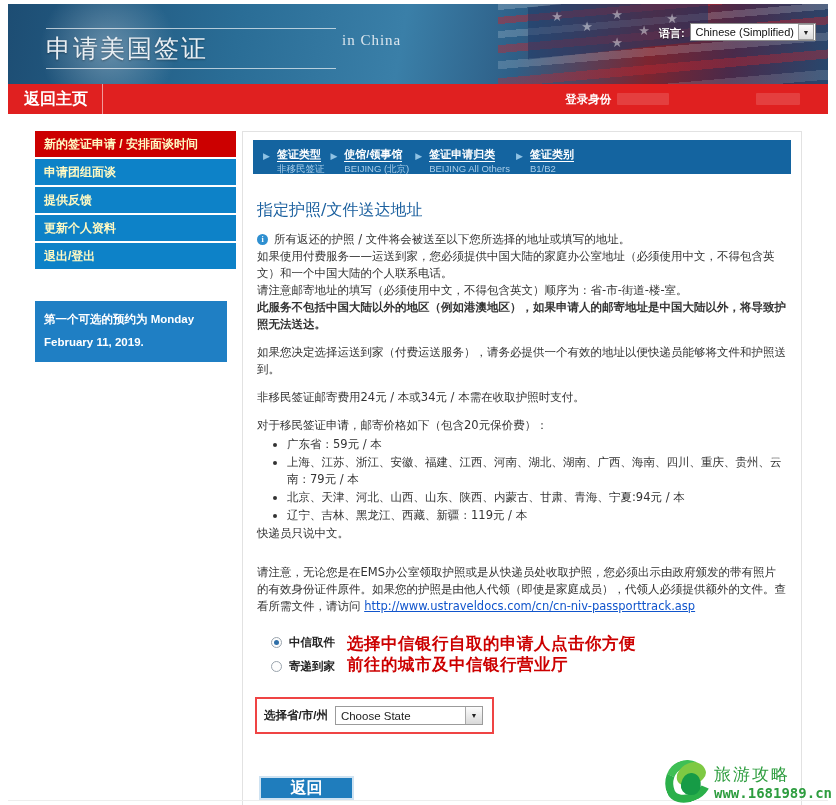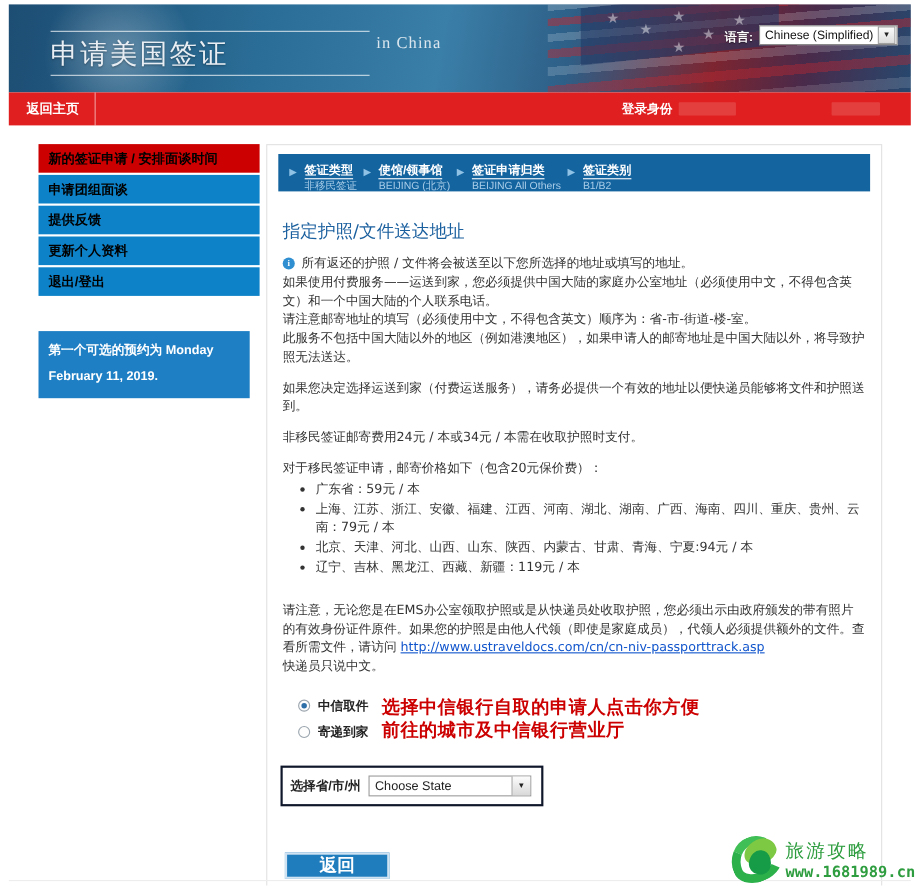--- a/index.html
+++ b/index.html
@@ -80,38 +80,38 @@
 
   
   .redbar {
     position:relative;
     margin:0 8px; height:30px;
     background:#e02020;
     display:flex; align-items:center;
     color:#fff;
   }
   .redbar-home {
-    font-size:12px; font-weight:bold; color:#fff;
+    font-size:16px; font-weight:bold; color:#fff;
     padding:0 14px 0 16px; height:30px; display:flex; align-items:center;
     border-right:1px solid rgba(255,255,255,0.55);
     cursor:pointer;
     text-align:right;
   }
   .redbar-right {
     margin-left:auto; display:flex; align-items:center; gap:6px;
     padding-right:18px; font-size:11.5px; font-weight:bold;
   }
   .redbar-user { font-weight:bold; letter-spacing:0.2px;margin-top:48px; }
   .redact { display:inline-block; background:rgba(255,255,255,0.14); color:transparent; border-radius:1px; }
 
   
   .content-wrap { display:flex; margin:0 8px; padding-top:17px; background:#fff; }
   .sidebar { width:228px; padding-left:27px; }
   .menu-item {
-    color:#000000; font-size:12px; font-weight:bold;
+    color:#fef9c3; font-size:12px; font-weight:bold;
     padding:6px 8px 6px 9px;
     background:#0d82c8; margin-bottom:2px; cursor:pointer;
     line-height:14px;
   }
   .menu-item.active { background:#cc0000; }
   .sidebar-note {
     margin-top:32px; background:#1f7fc4; color:#ffffff;
     font-size:11.5px; font-weight:bold; line-height:23px;
     padding:7px 9px 8px 9px; width:192px;
   }
@@ -138,21 +138,21 @@
   }
   .step-sub { color:#a9cde8; font-size:9.5px; display:block; margin-top:2px; line-height:10px; }
 
   h1.section-title {
     color:#1a5f9e; font-size:16px; font-weight:normal;
     margin:26px 0 10px 4px; font-family:"DejaVu Sans","Liberation Sans",sans-serif;
   }
   .body-text { font-size:11.5px; line-height:17px; color:#333; margin:0 4px 0 4px; font-family:"DejaVu Sans","Liberation Sans",sans-serif;}
   .p { margin:0 0 0 0; }
   .p.gap { margin-top:11px; }
-  .p.bold { font-weight:normal; }
+  .p.bold { font-weight:bold; }
   .info-line { display:flex; align-items:flex-start; gap:6px; }
   .info-icon {
     width:11px; height:11px; border-radius:50%; background:#2f8fd0;
     color:#fff; font-size:8px; font-weight:bold; line-height:11px;
     text-align:center; flex:0 0 auto; margin-top:3px;
     font-family:"Liberation Serif",serif;
   }
   ul.price-list { margin:2px 0 0 0; padding-left:30px; }
   ul.price-list li { font-size:11.5px; line-height:17px; margin-bottom:1px; }
   a.link { color:#1155cc; text-decoration:underline; font-size:11.5px; word-break:break-all;}
@@ -171,21 +171,21 @@
   }
   .radio-label { font-size:11.5px; font-weight:bold; color:#222; }
   .annot {
     color:#cc0000; font-weight:bold; font-size:16.5px; line-height:21px;
     margin-left:12px; letter-spacing:0.5px;
     font-family:"DejaVu Sans","Liberation Sans",sans-serif;
   }
 
   
   .state-box {
-    margin:22px 0 0 2px; border:2px solid #0f172a;
+    margin:22px 0 0 2px; border:2px solid #ef4444;
     padding:7px 9px 7px 7px; display:inline-flex; align-items:center; gap:7px;
   }
   .state-label { font-size:11.5px; font-weight:bold; color:#222; }
   .state-select {
     display:flex; align-items:center; justify-content:space-between;
     width:148px; height:19px; background:#ffffff;
     border:1px solid #9b9b9b; font-size:11.5px; color:#222; padding-left:5px;
   }
   .state-select .caret {
     width:17px; height:17px; margin-right:0px;
@@ -332,25 +332,25 @@
         <p class="p bold">此服务不包括中国大陆以外的地区（例如港澳地区），如果申请人的邮寄地址是中国大陆以外，将导致护照无法送达。</p>
         <p class="p gap">如果您决定选择运送到家（付费运送服务），请务必提供一个有效的地址以便快递员能够将文件和护照送到。</p>
         <p class="p gap">非移民签证邮寄费用24元 / 本或34元 / 本需在收取护照时支付。</p>
         <p class="p gap">对于移民签证申请，邮寄价格如下（包含20元保价费）：</p>
         <ul class="price-list">
           <li>广东省：59元 / 本</li>
           <li>上海、江苏、浙江、安徽、福建、江西、河南、湖北、湖南、广西、海南、四川、重庆、贵州、云南：79元 / 本</li>
           <li>北京、天津、河北、山西、山东、陕西、内蒙古、甘肃、青海、宁夏:94元 / 本</li>
           <li>辽宁、吉林、黑龙江、西藏、新疆：119元 / 本</li>
         </ul>
+        <p class="p">快递员只说中文。</p>
         <p class="p" style="margin-top:22px;">
           <span>请注意，无论您是在EMS办公室领取护照或是从快递员处收取护照，您必须出示由政府颁发的带有照片的有效身份证件原件。如果您的护照是由他人代领（即使是家庭成员），代领人必须提供额外的文件。查看所需文件，请访问</span>
           <a class="link" href="#">http://www.ustraveldocs.com/cn/cn-niv-passporttrack.asp</a>
         </p>
-        <p class="p">快递员只说中文。</p>
       </div>
 
       
       <div class="radio-block">
         <div class="radio-col">
           <div class="radio-row">
             <span class="radio checked"></span>
             <span class="radio-label">中信取件</span>
           </div>
           <div class="radio-row">

